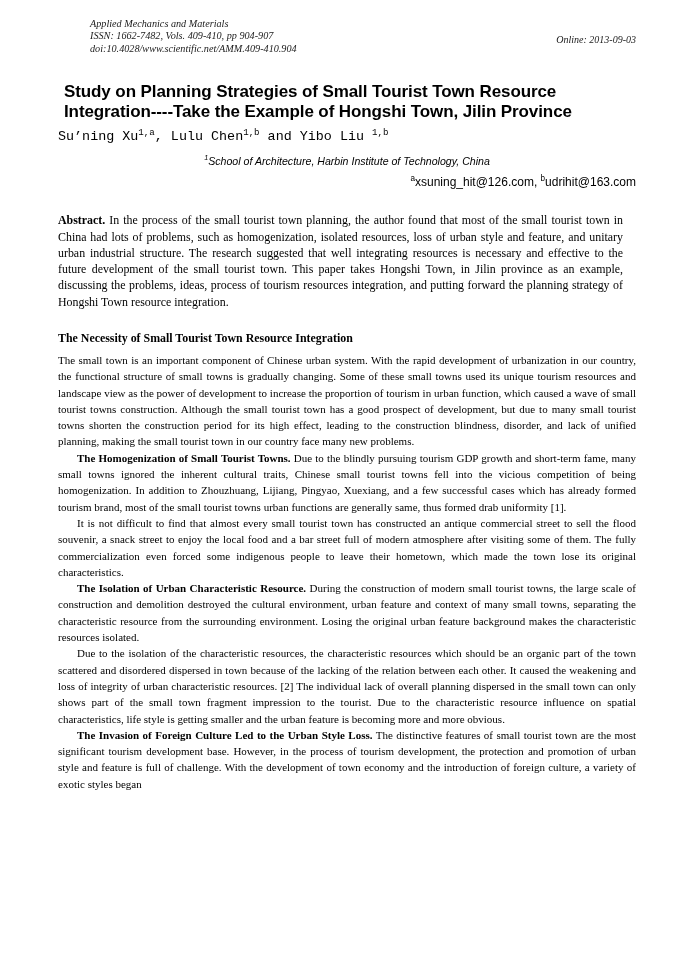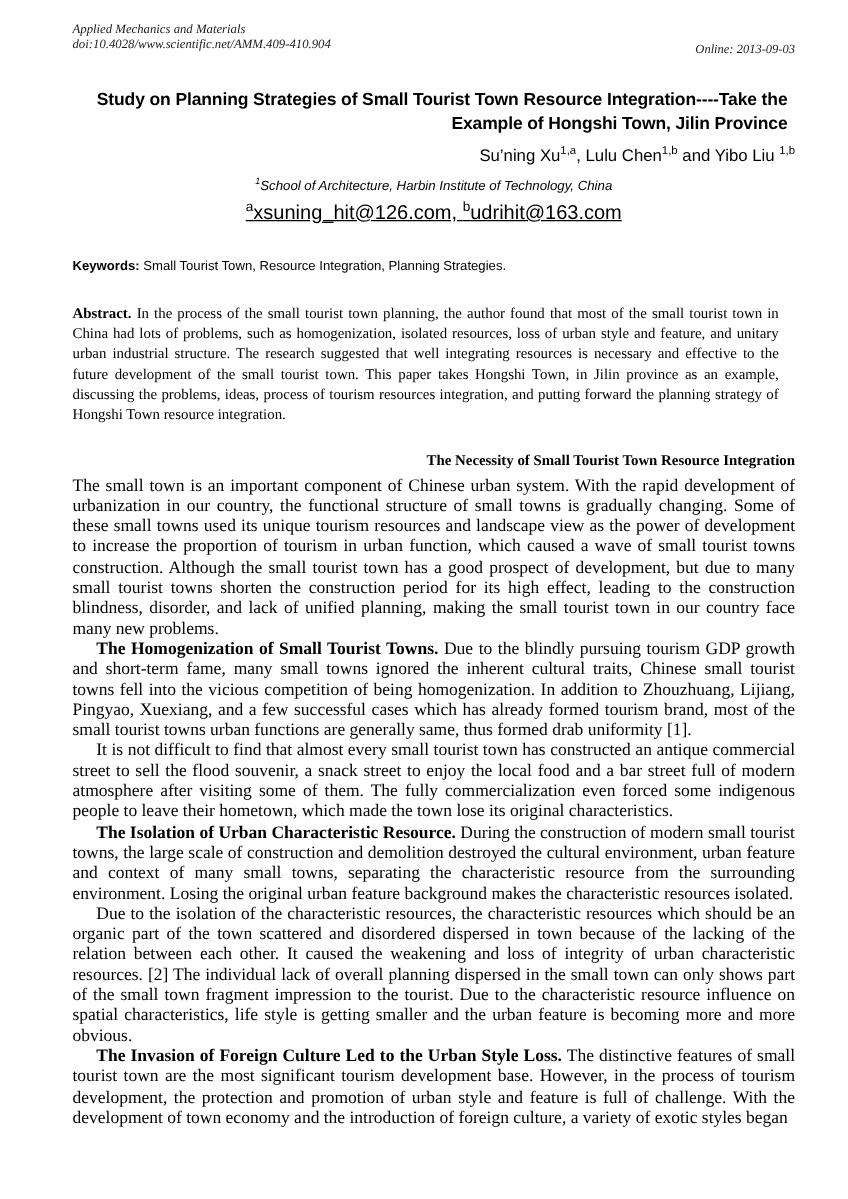--- a/index.html
+++ b/index.html
@@ -36,55 +36,55 @@
     position: absolute;
     right: 0;
     top: 16px;
     font-style: italic;
     font-size: 10px;
     white-space: nowrap;
   }
   .journal-head .jline {
     display: block;
     white-space: nowrap;
+    margin-left: 32px;
   }
 
   
   .title {
     margin: 27px 0 0 0;
     font-family: "Liberation Sans", "DejaVu Sans", sans-serif;
     font-weight: bold;
-    font-size: 14px;
+    font-size: 17px;
     line-height: 19.5px;
-    text-align: right;
+    text-align: left;
     letter-spacing: -0.1px;
     padding: 0 6px;
   }
   .authors {
     margin: 7px 0 0 0;
-    font-family: Liberation Sans, sans-serif;
+    font-family: Liberation Mono, monospace;
     font-size: 13.4px;
     line-height: 17px;
-    text-align: right;
+    text-align: left;
   }
   .affiliation {
     margin: 9px 0 0 0;
     font-family: "Liberation Sans", "DejaVu Sans", sans-serif;
     font-size: 10.6px;
     line-height: 15px;
     text-align: center;
     font-style: italic;
   }
   .emails {
     margin: 6px 0 0 0;
     font-family: "Liberation Sans", "DejaVu Sans", sans-serif;
-    font-size: 16px;
+    font-size: 12px;
     line-height: 15px;
-    text-align: center;
-    text-decoration: underline;
+    text-align: right;
   }
   sup {
     font-size: 0.68em;
     vertical-align: super;
     line-height: 0;
   }
 
   
   .keywords {
     margin: 28px 0 0 0;
@@ -105,66 +105,64 @@
     hyphens: none;
   }
   .abstract b { font-weight: bold; }
 
   
   .section-heading {
     margin: 20px 0 6px 0;
     font-size: 11.9px;
     line-height: 16px;
     font-weight: bold;
-    text-align: right;
+    text-align: left;
   }
 
   
   .body-par {
     margin: 0;
-    font-size: 14px;
+    font-size: 11px;
     line-height: 16.3px;
     text-align: justify;
     text-justify: inter-word;
     hyphens: none;
   }
   .body-par.indent { text-indent: 19px; }
   .runin { font-weight: bold; }
 </style>
 </head>
 <body>
 
 <div class="page">
 
   <div class="journal-head">
     <span class="online">Online: 2013-09-03</span>
     <span class="jline">Applied Mechanics and Materials</span>
+    <span class="jline">ISSN: 1662-7482, Vols. 409-410, pp 904-907</span>
     <span class="jline">doi:10.4028/www.scientific.net/AMM.409-410.904</span>
   </div>
 
   <div class="title">
     <span>Study on Planning Strategies of Small Tourist Town Resource</span>
     <span>Integration----Take the Example of Hongshi Town, Jilin Province</span>
   </div>
 
   <div class="authors">
     <span>Su’ning Xu</span><sup>1,a</sup><span>, </span><span>Lulu Chen</span><sup>1,b</sup><span> and </span><span>Yibo Liu </span><sup>1,b</sup>
   </div>
 
   <div class="affiliation">
     <sup>1</sup><span>School of Architecture, Harbin Institute of Technology, China</span>
   </div>
 
   <div class="emails">
     <sup>a</sup><span>xsuning_hit@126.com, </span><sup>b</sup><span>udrihit@163.com</span>
   </div>
 
-  <div class="keywords">
-    <b>Keywords:</b><span> Small Tourist Town, Resource Integration, Planning Strategies.</span>
-  </div>
 
   <div class="abstract">
     <b>Abstract.</b><span> In the process of the small tourist town planning, the author found that most of the small tourist town in China had lots of problems, such as homogenization, isolated resources, loss of urban style and feature, and unitary urban industrial structure. The research suggested that well integrating resources is necessary and effective to the future development of the small tourist town.  This paper takes Hongshi Town, in Jilin province as an example, discussing the problems, ideas, process of tourism resources integration, and putting forward the planning strategy of Hongshi Town resource integration.</span>
   </div>
 
   <div id="sections">
       <div class="section-heading">The Necessity of Small Tourist Town Resource Integration</div>
       <p class="body-par"><span>The small town is an important component of Chinese urban system. With the rapid development of urbanization in our country, the functional structure of small towns is gradually changing. Some of these small towns used its unique tourism resources and landscape view as the power of development to increase the proportion of tourism in urban function, which caused a wave of small tourist towns construction. Although the small tourist town has a good prospect of development, but due to many small tourist towns shorten the construction period for its high effect, leading to the construction blindness, disorder, and  lack of unified planning, making the small tourist town in our country face many new problems.</span></p>
       <p class="body-par indent"><span class="runin">The Homogenization of Small Tourist Towns.</span><span> Due to the blindly pursuing tourism GDP growth and short-term fame, many small towns ignored the inherent cultural traits, Chinese small tourist towns fell into the vicious competition of being homogenization. In addition to Zhouzhuang, Lijiang, Pingyao, Xuexiang, and a few successful cases which has already formed tourism brand, most of the small tourist towns urban functions are generally same, thus formed drab uniformity [1].</span></p>
       <p class="body-par indent"><span>It is not difficult to find that almost every small tourist town has constructed an antique commercial street to sell the flood souvenir, a snack street to enjoy the local food and a bar street full of modern atmosphere after visiting some of them. The fully commercialization even forced some indigenous people to leave their hometown, which made the town lose its original characteristics.</span></p>

